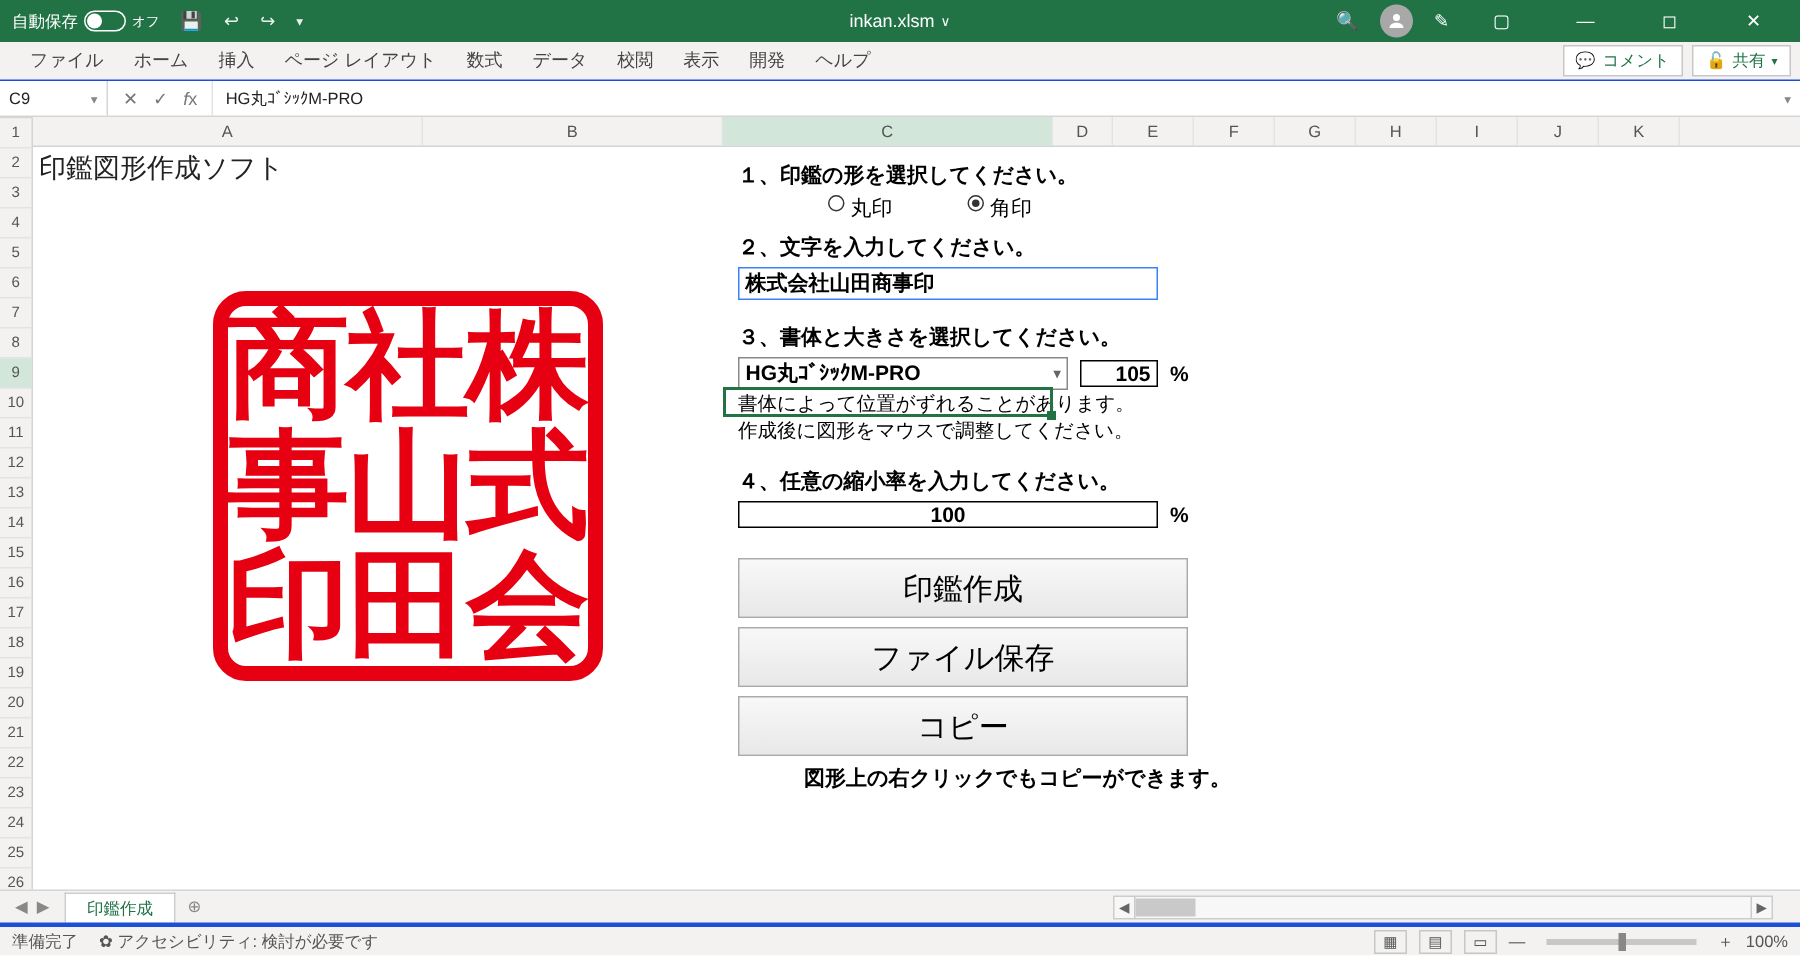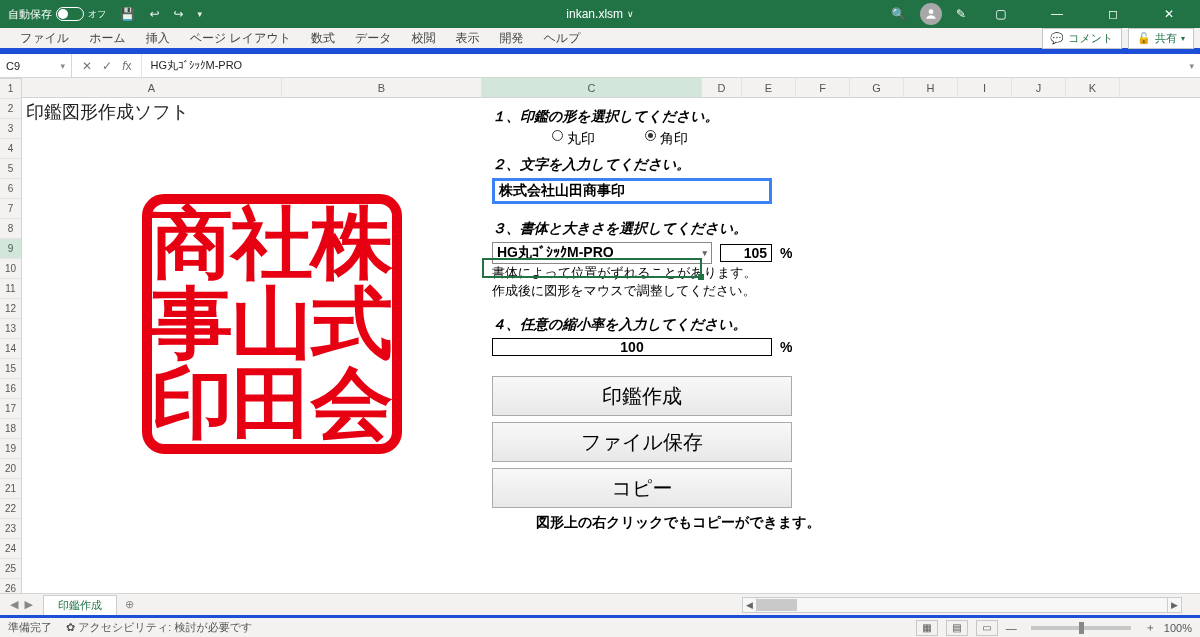--- a/index.html
+++ b/index.html
@@ -11,21 +11,21 @@
 .toggle { width: 28px; height: 14px; border: 1px solid #fff; border-radius: 8px; display: inline-flex; align-items: center; padding: 1px; }
 .toggle .knob { width: 10px; height: 10px; background: #fff; border-radius: 50%; }
 .titlebar .qat { display: flex; gap: 14px; margin-left: 14px; align-items: center; }
 .titlebar .qat span { opacity: .9; }
 .titlebar .center { position: absolute; left: 50%; transform: translateX(-50%); font-size: 12px; display:flex; align-items:center; gap:4px;}
 .titlebar .right { position: absolute; right: 0; display: flex; align-items: center; gap: 14px; padding-right: 10px; }
 .winbtn { width: 42px; height: 28px; display:flex; align-items:center; justify-content:center;}
 .avatar-circle{width:22px;height:22px;border-radius:50%;background:#a8a8a8;display:flex;align-items:center;justify-content:center;}
 
 
-.ribbon { height: 26px; background: #f3f2f1; border-bottom: 6px solid #1d4ed8; display: flex; align-items: center; padding-left: 10px; gap: 2px; position:relative;}
+.ribbon { height: 26px; background: #f3f2f1; border-bottom: 1px solid #1d4ed8; display: flex; align-items: center; padding-left: 10px; gap: 2px; position:relative;}
 .ribbon .tab { padding: 4px 10px; font-size: 12px; color: #444; cursor: pointer; }
 .ribbon .rightbtns{position:absolute;right:6px;display:flex;gap:6px;}
 .rbtn{border:1px solid #c7c7c7;background:#fff;padding:2px 8px;font-size:11px;display:flex;align-items:center;gap:4px;color:#217346;}
 
 
 .fxrow { height: 24px; border-bottom: 1px solid #d6d6d6; display: flex; align-items: stretch; background:#fff;}
 .namebox { width: 72px; border-right: 1px solid #d6d6d6; display: flex; align-items: center; padding: 0 6px; justify-content: space-between; font-size: 11px;}
 .namebox .dd{color:#888;font-size:9px;}
 .fxicons { display: flex; align-items: center; gap: 10px; padding: 0 10px; border-right: 1px solid #e3e3e3; color:#777;}
 .formula { flex: 1; display: flex; align-items: center; padding-left: 8px; font-size: 11px; position:relative;}
@@ -42,26 +42,26 @@
 .corner { width: 22px; height: 20px; background: #f3f2f1; border-right: 1px solid #d4d4d4; border-bottom: 1px solid #d4d4d4; }
 .sheet { flex: 1; position: relative; background: #fff; overflow:hidden;}
 
 
 .content { position: absolute; left: 0; top: 20px; right: 0; bottom: 0; }
 .apptitle { position: absolute; left: 4px; top: 2px; font-size: 18px; font-family: "MS Mincho","Yu Mincho",serif; }
 .stamp { position: absolute; left: 120px; top: 96px; width: 260px; height: 260px; border: 10px solid #e60012; border-radius: 22px; display: grid; grid-template-columns: repeat(3,1fr); grid-template-rows: repeat(3,1fr); }
 .stamp span { color: #e60012; font-size: 78px; line-height: 1; font-weight: 900; font-family: "MS Mincho","Yu Mincho",serif; display: flex; align-items: center; justify-content: center; transform: scaleX(1.05); }
 
 .rpane { position: absolute; left: 470px; top: 10px; width: 480px; font-family: "MS Mincho","Yu Mincho",serif; font-size: 14px; font-weight: bold; color:#000;}
-.rpane .line { margin-bottom: 4px; font-style: italic; }
+.rpane .line { margin-bottom: 4px; }
 .radios{display:flex;gap:50px;margin:2px 0 8px 60px;font-weight:normal;}
 .radios label{display:flex;align-items:flex-start;gap:4px;}
 .radio{width:11px;height:11px;border:1px solid #333;border-radius:50%;display:inline-flex;align-items:center;justify-content:center;}
 .radio.checked::after{content:"";width:5px;height:5px;background:#333;border-radius:50%;}
-.tbox{border:3px solid #3b82f6;padding:1px 4px;font-weight:bold;background:#fff;}
+.tbox{border:1px solid #3b82f6;padding:1px 4px;font-weight:bold;background:#fff;}
 .tbox.wide{width:280px;}
 .fontrow{display:flex;align-items:center;gap:8px;}
 .fontsel{width:220px;border:1px solid #888;background:#fff;padding:1px 4px;font-weight:bold;display:flex;align-items:center;justify-content:space-between;}
 .fontsel .dd3{font-size:9px;color:#666;}
 .pctbox{width:52px;border:1px solid #000;text-align:right;padding-right:4px;font-weight:bold;display:inline-block;}
 .note{font-weight:normal;font-size:13px;}
 .scalebox{width:280px;border:1px solid #000;text-align:center;font-weight:bold;}
 .bigbtn{width:300px;height:40px;margin:6px 0;background:linear-gradient(#f8f8f8,#e8e8e8);border:1px solid #aaa;display:flex;align-items:center;justify-content:center;font-size:20px;font-family:"MS Mincho",serif;font-weight:normal;}
 .hint{font-weight:bold;font-size:14px;margin-left:44px;}
 

